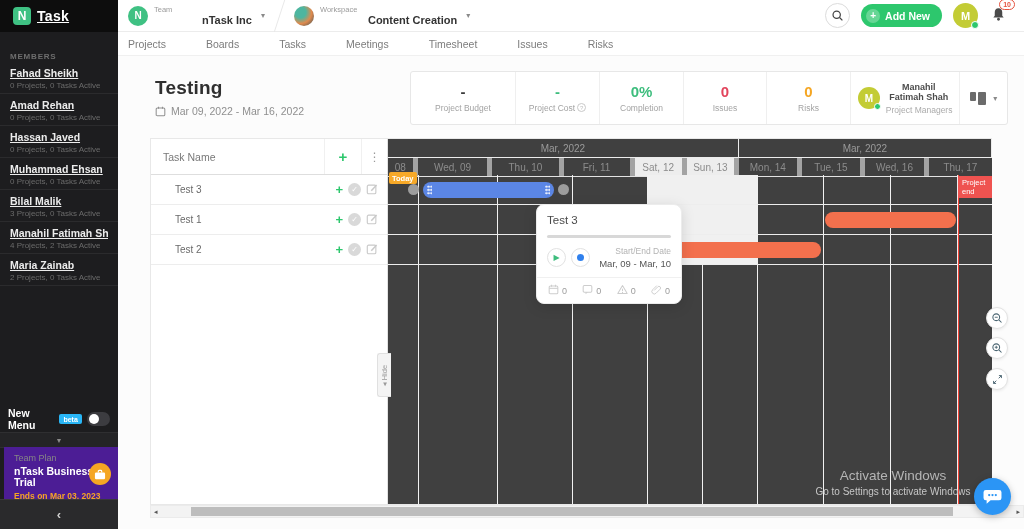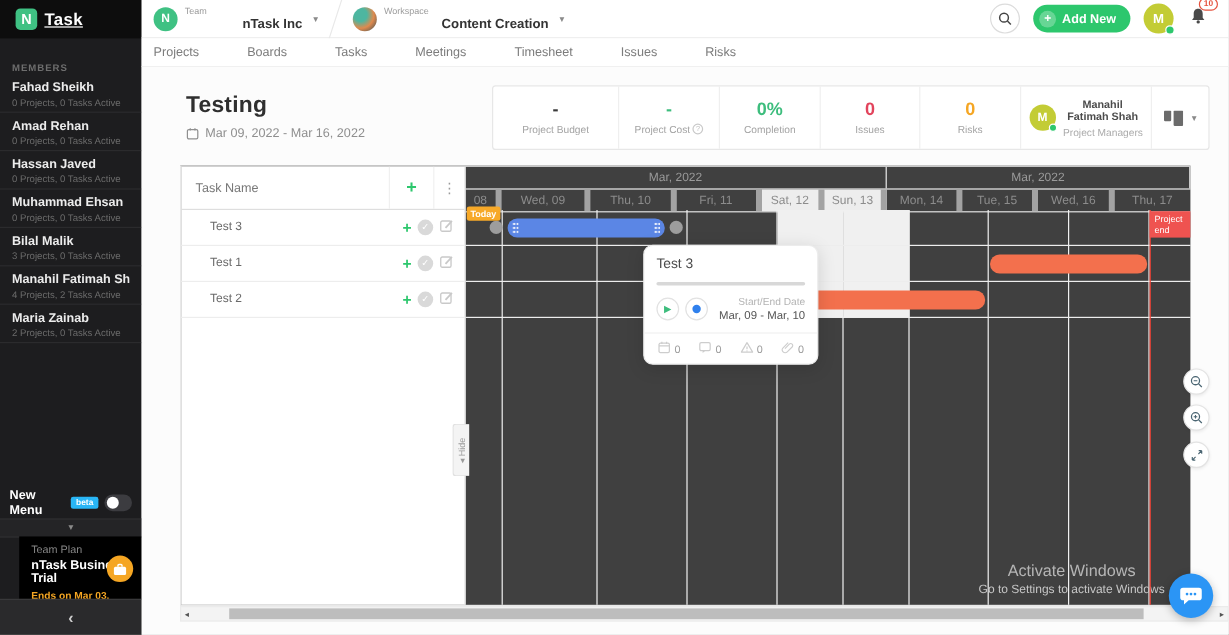--- a/index.html
+++ b/index.html
@@ -9,32 +9,32 @@
   .sidebar{position:absolute;left:0;top:0;width:118px;height:529px;background:#1d1d1f;}
   .logo-bar{position:absolute;top:0;left:0;width:118px;height:32px;background:#0d0d0d;
             display:flex;align-items:center;padding-left:13px;gap:6px;box-sizing:border-box;}
   .logo-mark{width:18px;height:18px;border-radius:4px;background:#3fc183;color:#fff;font-weight:bold;
              font-size:12px;display:flex;align-items:center;justify-content:center;}
   .logo-text{color:#fff;font-size:14px;font-weight:bold;letter-spacing:.3px;text-decoration:underline;}
   .members-label{position:absolute;top:52px;left:10px;font-size:8px;color:#6e6e6e;font-weight:bold;letter-spacing:.8px;text-align:center;}
   .member-list{position:absolute;top:62px;left:0;right:0;height:229px;overflow:hidden;}
   .member{padding:5px 10px 3px;border-bottom:1px solid #2b2b2d;box-sizing:border-box;height:32px;}
   .member-name{color:#ececec;font-size:10.5px;font-weight:bold;line-height:12px;margin-bottom:2px;
-               white-space:nowrap;overflow:hidden;}
+               white-space:nowrap;overflow:hidden;text-decoration:underline;}
   .member-detail{color:#6b6b6b;font-size:8px;line-height:9px;white-space:nowrap;}
   .new-menu{position:absolute;top:408px;left:0;right:0;height:22px;display:flex;align-items:center;
             padding:0 8px;gap:5px;box-sizing:border-box;}
   .new-menu-label{color:#fff;font-size:10.5px;font-weight:bold;}
   .beta-badge{background:#29b6f6;color:#fff;font-size:7px;font-weight:bold;padding:1.5px 4px;border-radius:2px;}
   .toggle{margin-left:auto;width:26px;height:14px;border-radius:7px;background:#3c3c40;position:relative;}
   .toggle-knob{position:absolute;left:2px;top:2px;width:10px;height:10px;border-radius:50%;background:#fff;}
   .collapse-row{position:absolute;top:432px;left:0;right:0;height:14px;background:#242426;
                 border-top:1px solid #2f2f31;border-bottom:1px solid #2f2f31;display:flex;
                 align-items:center;justify-content:center;color:#8a8a8a;font-size:7px;}
-  .team-plan{position:absolute;top:447px;left:16px;right:0;height:53px;background:#000000;
+  .team-plan{position:absolute;top:447px;left:4px;right:0;height:53px;background:#4c1d95;
              padding:6px 10px;box-sizing:border-box;}
   .tp-label{font-size:9px;color:#868686;}
   .tp-name{font-size:10.5px;font-weight:bold;color:#fff;margin-top:3px;width:86px;line-height:11px;}
   .tp-exp{font-size:8.5px;color:#f5a623;margin-top:3px;font-weight:bold;}
   .tp-icon{position:absolute;right:7px;top:16px;width:22px;height:22px;border-radius:50%;background:#f5a623;
            display:flex;align-items:center;justify-content:center;}
   .sidebar-footer{position:absolute;bottom:0;left:0;right:0;height:29px;background:#2a2a2c;
                   border-top:1px solid #39393b;display:flex;align-items:center;justify-content:center;
                   color:#cfcfcf;font-size:13px;font-weight:bold;}
   

